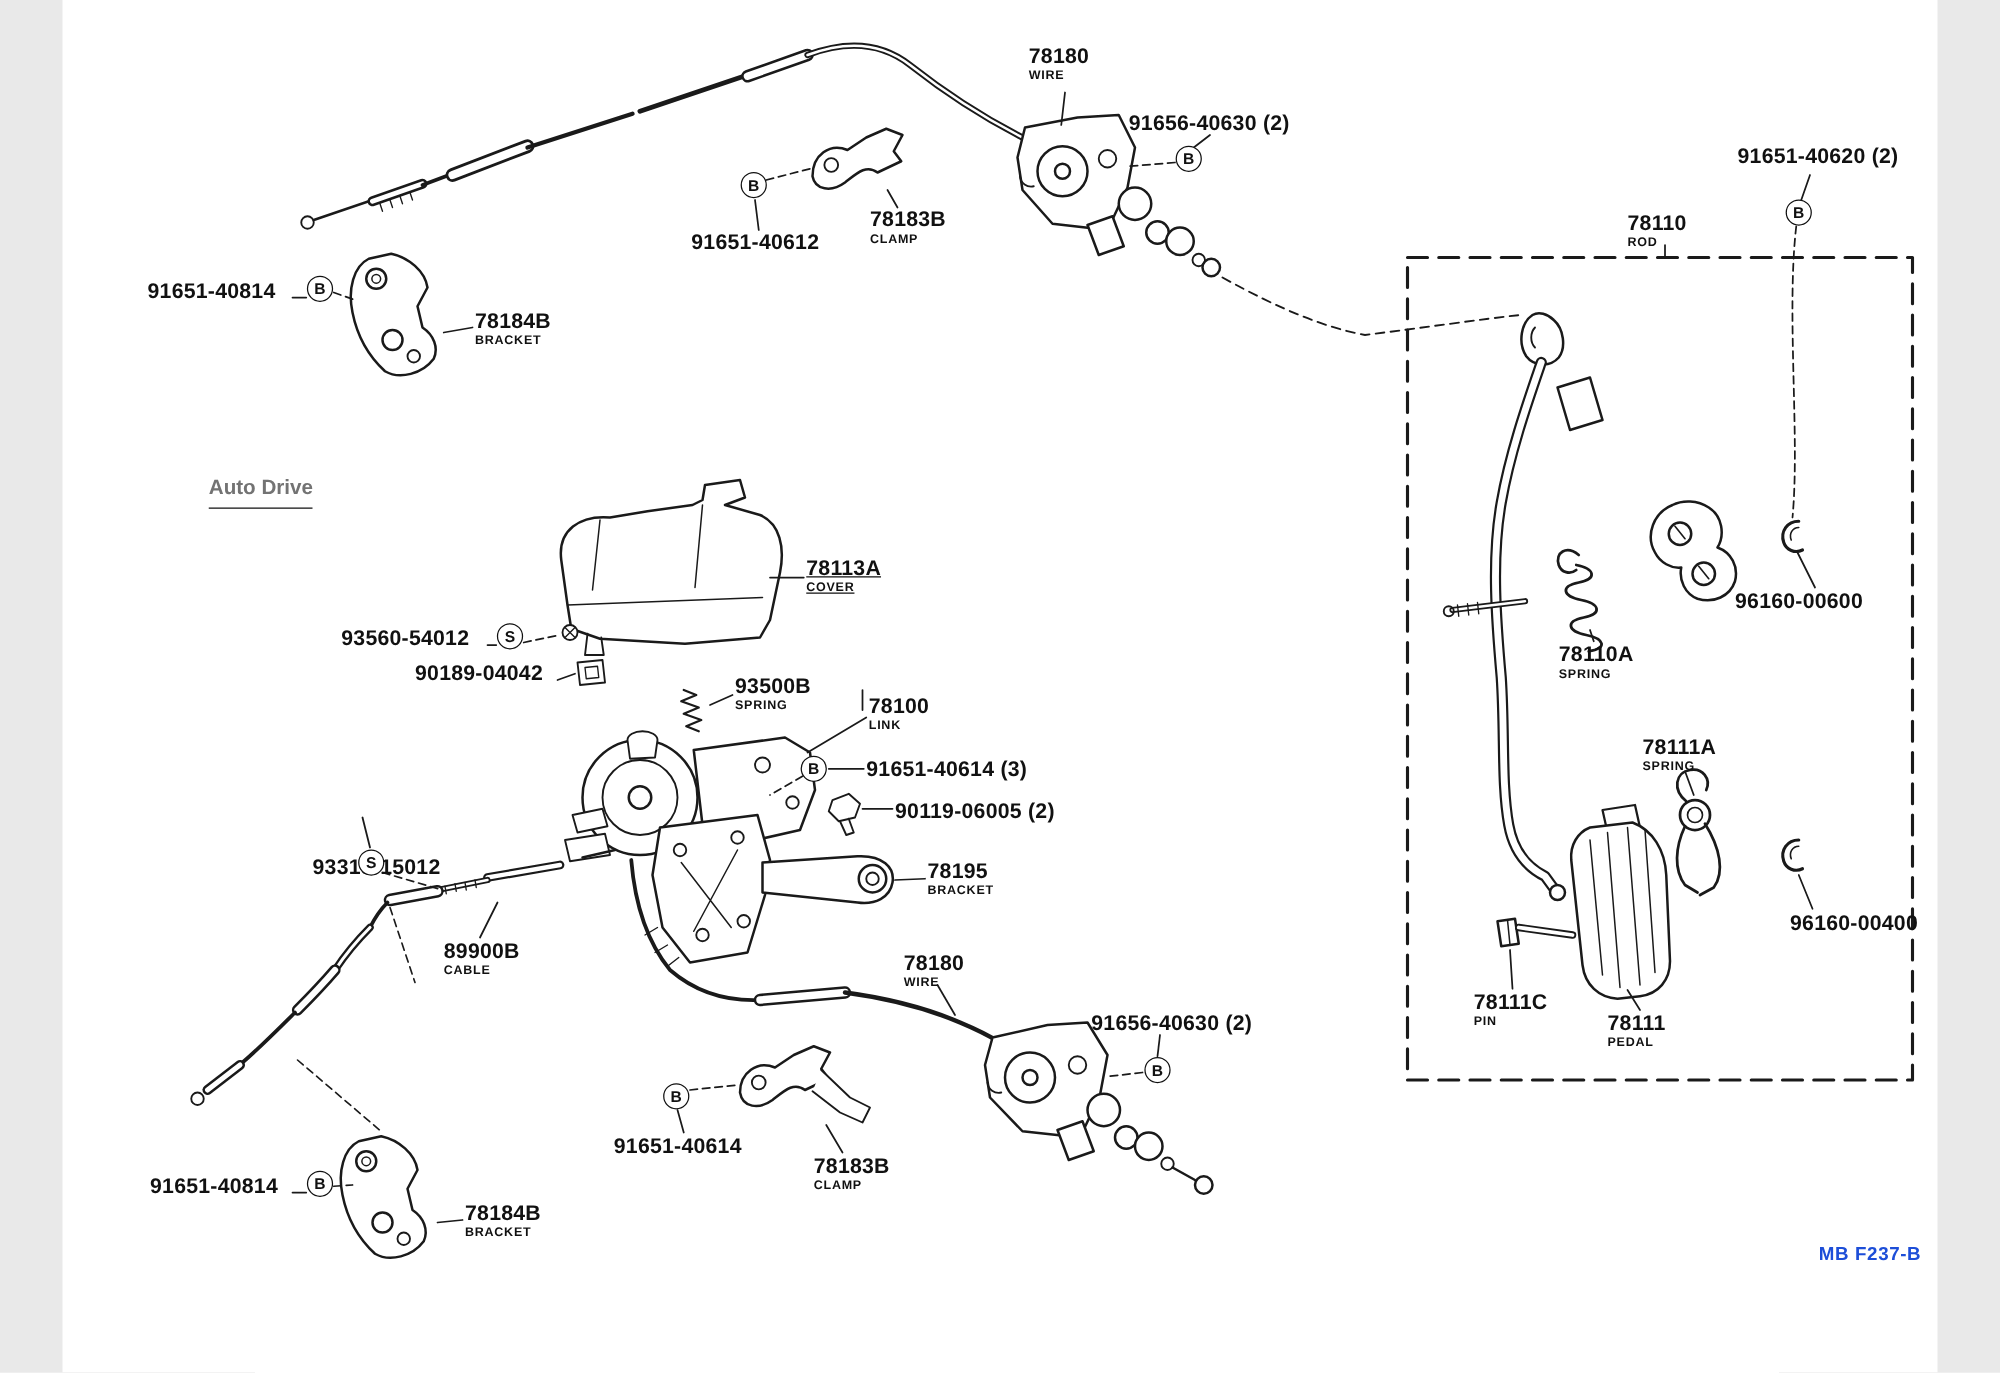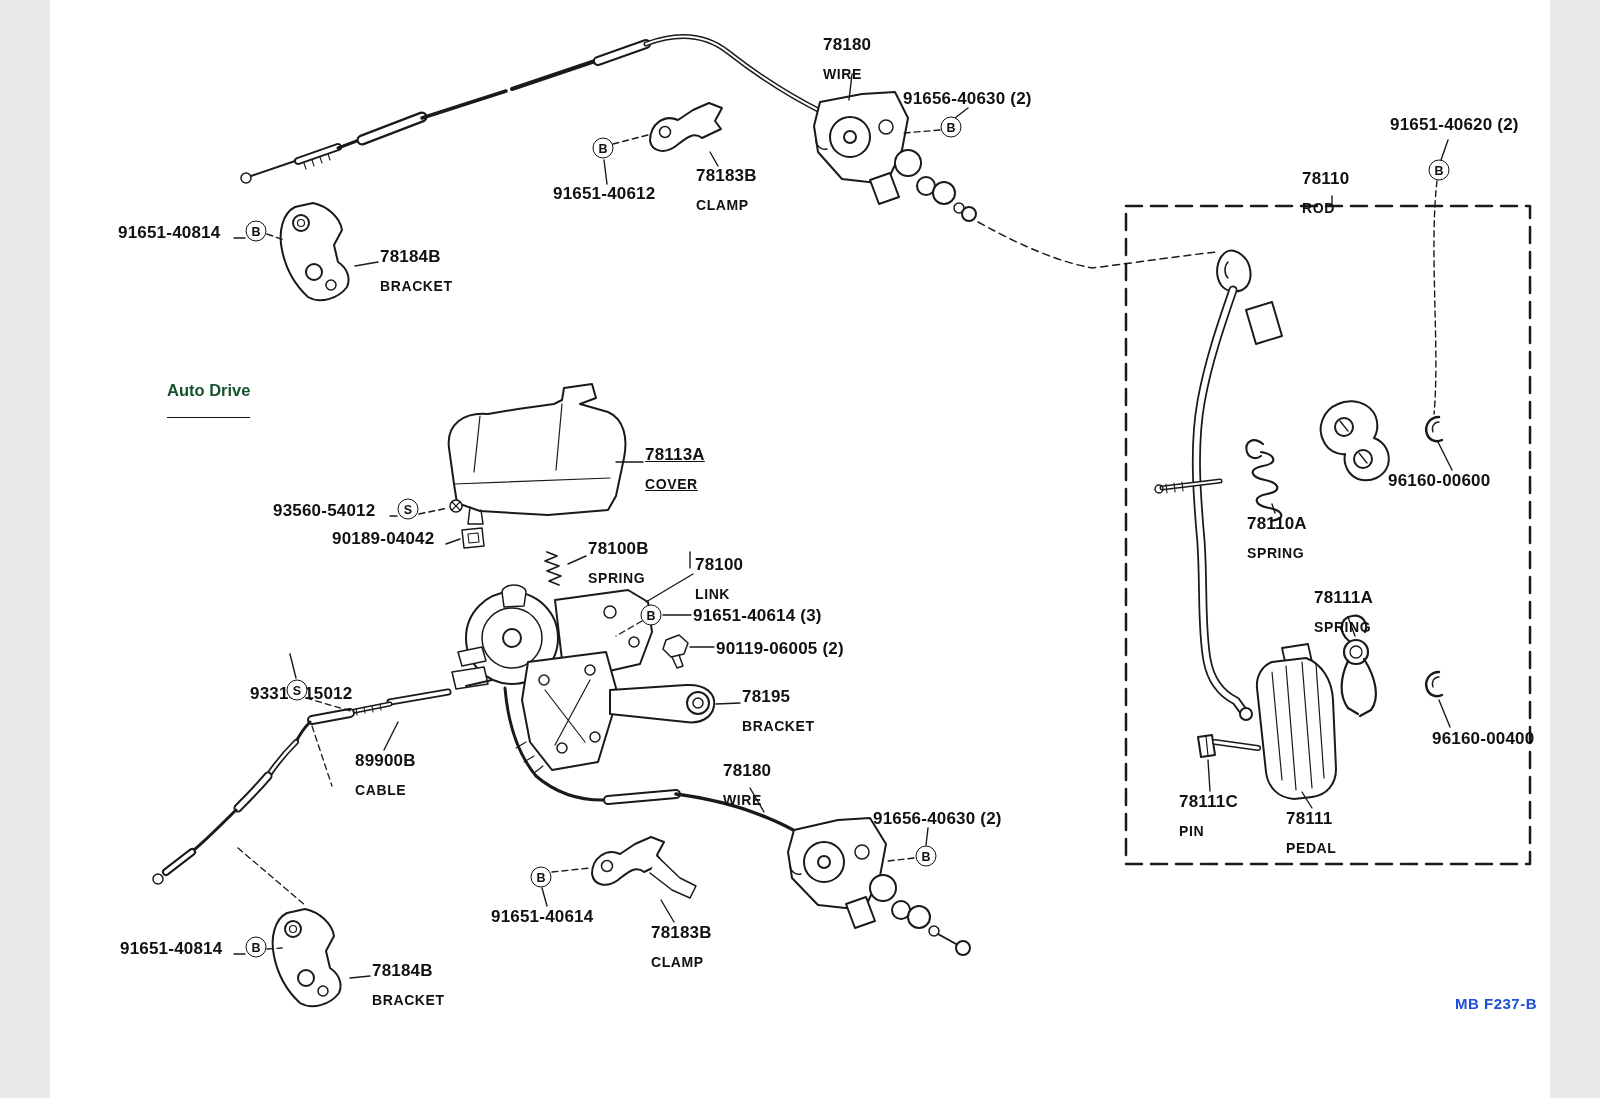--- a/index.html
+++ b/index.html
@@ -5,29 +5,29 @@
   * { margin:0; padding:0; box-sizing:border-box; }
   html,body { background:#e9e9e9; }
   .stage {
     position:relative; width:1500px; height:1098px; background:#ffffff;
     overflow:hidden; font-family:"Liberation Sans", sans-serif; margin:0 auto;
   }
   svg.art { position:absolute; left:0; top:0; }
   .label-layer { position:absolute; left:0; top:0; width:100%; height:100%; }
   .part-label { position:absolute; color:#111; font-weight:bold; white-space:nowrap; line-height:1; }
   .part-label .num { font-size:17px; letter-spacing:0.2px; }
-  .part-label .sub { font-size:14px; margin-top:14px; letter-spacing:0.6px; }
+  .part-label .sub { font-size:10px; margin-top:3px; letter-spacing:0.6px; }
   .circ {
     position:absolute; width:21px; height:21px; border:1.8px solid #111; border-radius:50%;
     background:#fff; color:#111; font-size:12.5px; font-weight:bold;
     display:flex; align-items:center; justify-content:center; transform:translate(-50%,-50%);
   }
   .diagram-title {
     position:absolute; left:117px; top:381px; font-size:16.5px; font-weight:bold;
-    color:#14532d; border-bottom:1.6px solid #111; padding-bottom:17px;
+    color:#737373; border-bottom:1.6px solid #111; padding-bottom:6px;
   }
   .diagram-code {
     position:absolute; left:1405px; top:995px; font-size:15px; font-weight:bold;
     color:#1d4ed8; letter-spacing:0.5px;
   }
 </style>
 </head>
 <body>
 
 <div class="stage">
@@ -329,21 +329,21 @@
         <div class="num">78113A</div>
         <div class="sub">COVER</div>
       </div>
       <div class="part-label" style="left: 223px; top: 502px;">
         <div class="num">93560-54012</div>
       </div>
       <div class="part-label" style="left: 282px; top: 530px;">
         <div class="num">90189-04042</div>
       </div>
       <div class="part-label" style="left: 538px; top: 540px;">
-        <div class="num">78100B</div>
+        <div class="num">93500B</div>
         <div class="sub">SPRING</div>
       </div>
       <div class="part-label" style="left: 645px; top: 556px;">
         <div class="num">78100</div>
         <div class="sub">LINK</div>
       </div>
       <div class="part-label" style="left: 643px; top: 607px;">
         <div class="num">91651-40614 (3)</div>
       </div>
       <div class="part-label" style="left: 200px; top: 637px; margin-top: 48px;">

